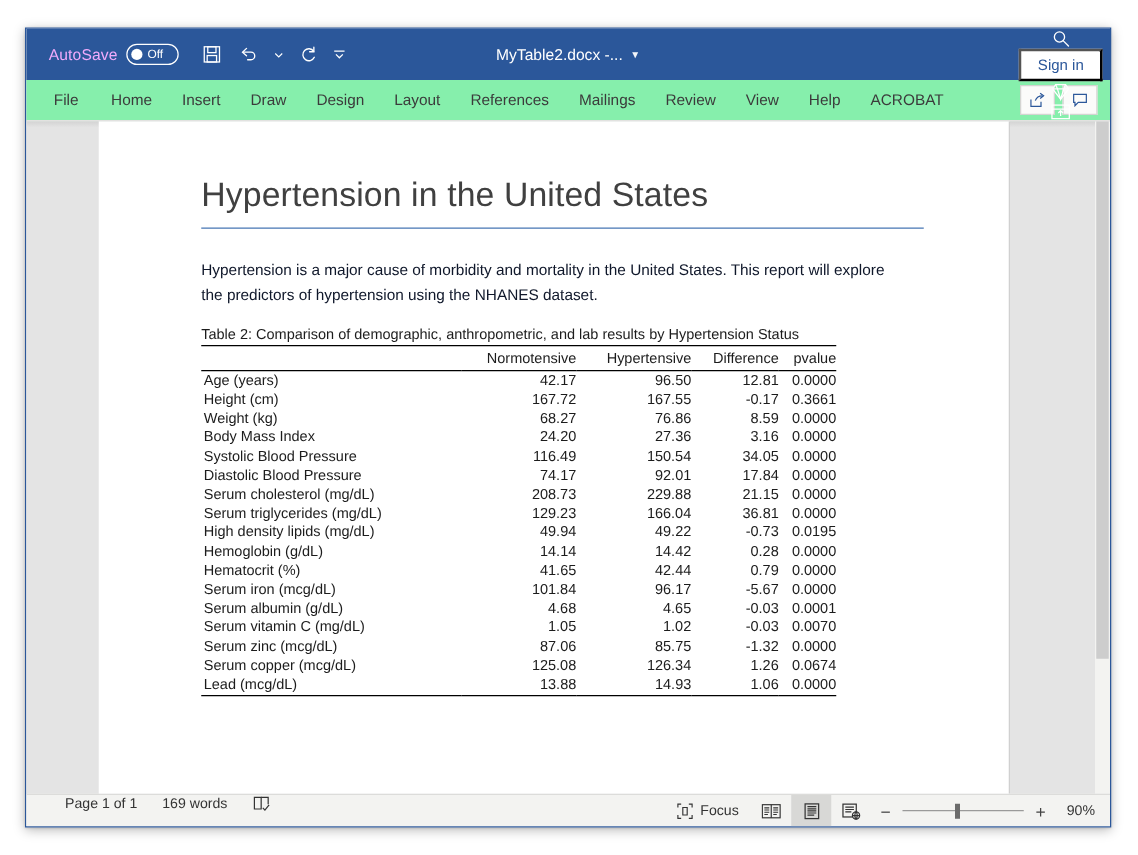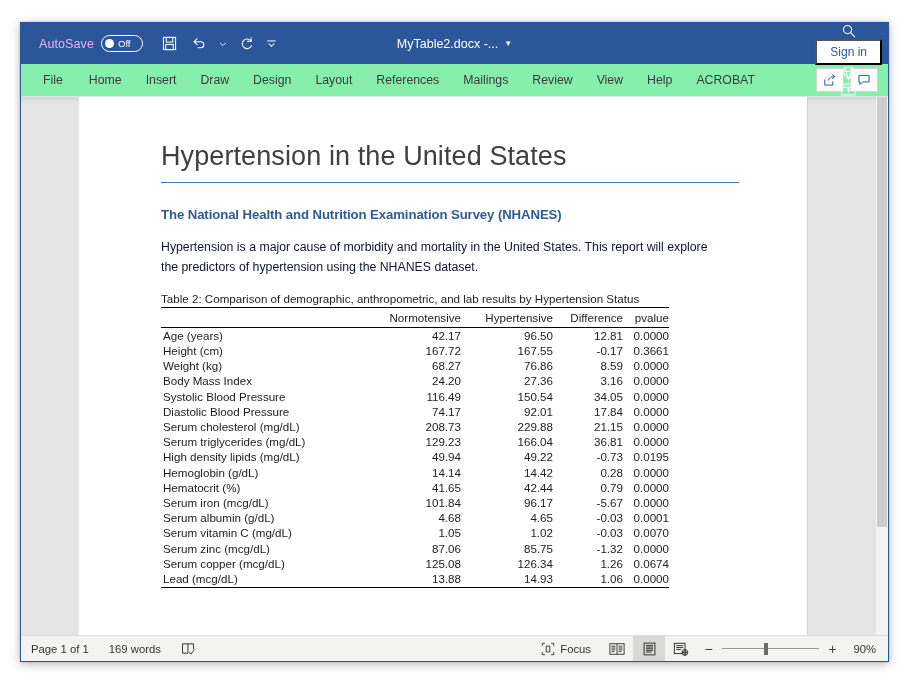--- a/index.html
+++ b/index.html
@@ -266,23 +266,24 @@
     background: #cdcdcd;
   }
 
   
   .statusbar {
     height: 26px;
     flex: 0 0 26px;
     background: #f3f3f1;
     border-top: 1px solid #dcdcda;
     display: flex;
-    align-items: center;
+    align-items: flex-start;
     font-size: 11.3px;
     color: #333333;
+    padding-left: 21px;
   }
   .sb-item {
     padding: 0 10px;
     display: flex;
     align-items: center;
     gap: 5px;
     height: 100%;
   }
   .sb-left { display: flex; align-items: center; }
   .sb-right { margin-left: auto; display: flex; align-items: center; height: 100%; }
@@ -445,21 +446,20 @@
   </div>
 
   <div class="canvas">
     <div class="canvas-top-shade"></div>
 
     <div class="page">
       <div class="page-inner">
 
         <h1 class="doc-h1">Hypertension in the United States</h1>
 
-        <h2 class="doc-h2">The National Health and Nutrition Examination Survey (NHANES)</h2>
 
         <p class="doc-p">Hypertension is a major cause of morbidity and mortality in the United States.  This report will explore the predictors of hypertension using the NHANES dataset.</p>
 
         <div class="tbl-caption">Table 2: Comparison of demographic, anthropometric, and lab results by Hypertension Status</div>
 
         <table class="stats">
           <colgroup>
             <col class="c-lbl">
               <col class="c-norm">
               <col class="c-hyp">

